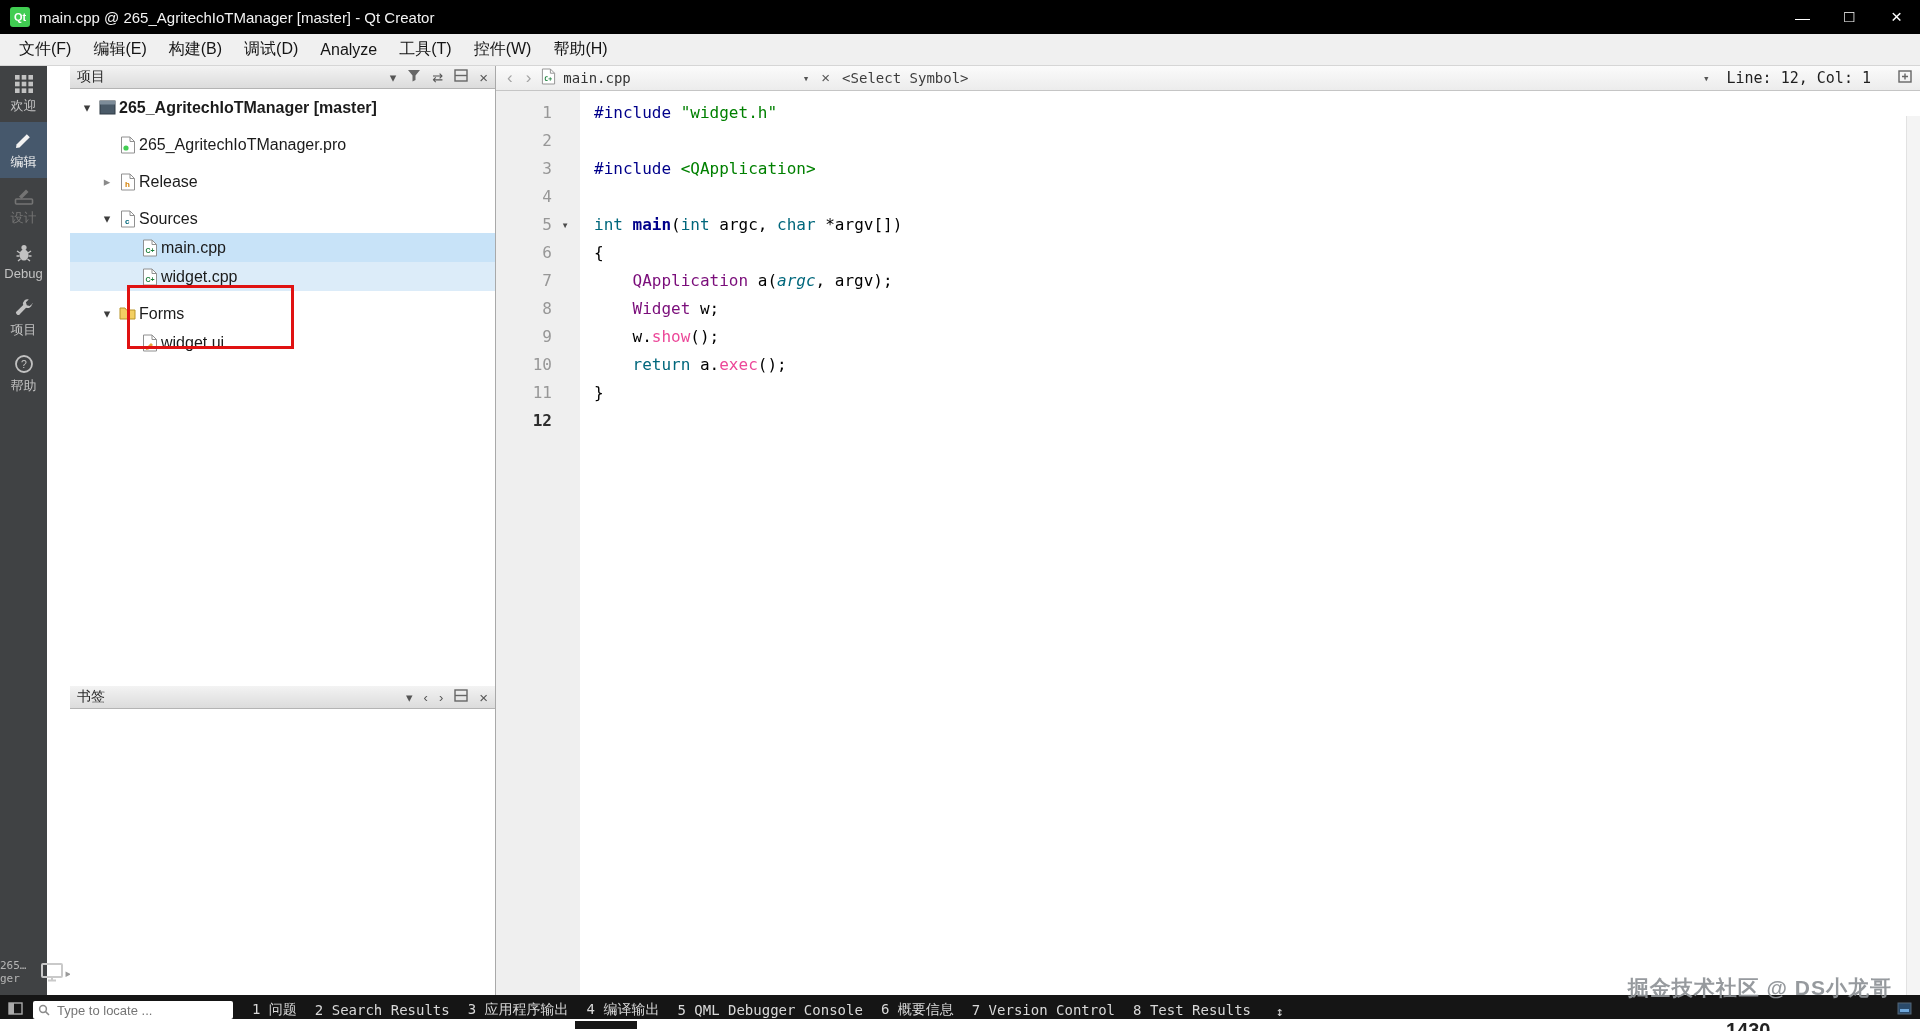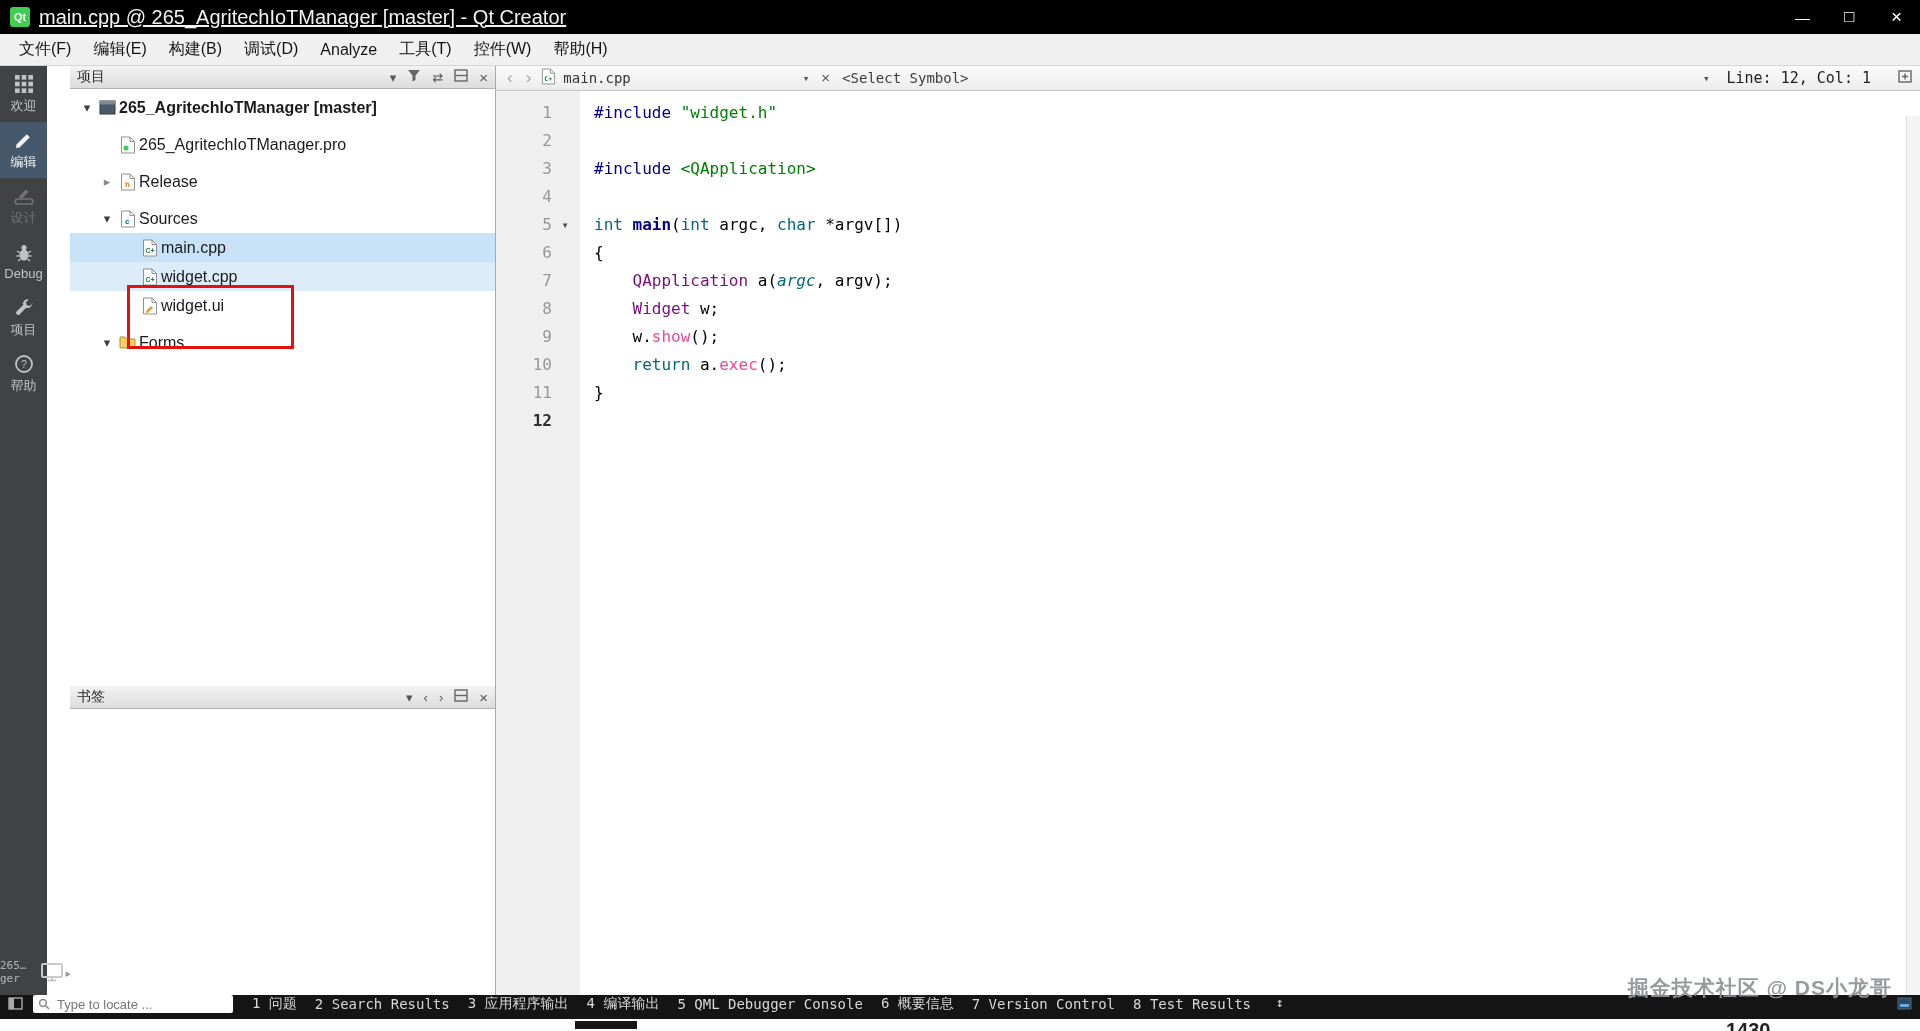--- a/index.html
+++ b/index.html
@@ -4,21 +4,21 @@
 <style>
   * { box-sizing: border-box; }
   html,body { margin:0; padding:0; width:1920px; height:1031px; overflow:hidden;
               background:#fff; font-family:"Liberation Sans", sans-serif; position:relative; }
 
   
   .titlebar { position:absolute; left:0; top:0; width:1920px; height:34px; background:#000;
               display:flex; align-items:center; color:#fff; z-index:10; }
   .qt-logo { width:20px; height:20px; margin:0 9px 0 10px; background:#41cd52; color:#fff;
              font-size:11px; font-weight:bold; display:flex; align-items:center; justify-content:center; border-radius:3px; }
-  .win-title { font-size:20px; color:#f2f2f2;text-decoration:underline; }
+  .win-title { font-size:15px; color:#f2f2f2; }
   .win-controls { margin-left:auto; display:flex; height:100%; }
   .win-btn { width:47px; height:100%; display:flex; align-items:center; justify-content:center;
              font-size:15px; color:#fff; }
   .gl-min::before { content:"—"; }
   .gl-max::before { content:"□"; font-size:17px; }
   .gl-x::before   { content:"×"; font-size:19px; }
 
   
   .menubar { position:absolute; left:0; top:34px; width:1920px; height:32px; background:#f0f0f0;
              border-bottom:1px solid #d6d6d6; display:flex; align-items:center; padding-left:8px; z-index:9; }
@@ -104,21 +104,21 @@
   .tk-fn    { color:#00008a; font-weight:bold; }
   .tk-type  { color:#7a0d7a; }
   .tk-param { color:#00677c; font-style:italic; }
   .tk-call  { color:#ec4899; }
   .tk-pl    { color:#000; }
   .ed-scrollbar { position:absolute; right:0; top:25px; bottom:0; width:14px; background:#f4f4f4;
                   border-left:1px solid #e2e2e2; }
 
   
   .statusbar { position:absolute; left:0; top:995px; width:1920px; height:24px; background:#151515;
-               display:flex; align-items:flex-start; padding:0 8px; gap:10px;
+               display:flex; align-items:flex-end; padding:0 8px; gap:10px;
                font-family:"DejaVu Sans Mono", monospace; z-index:8; }
   .locator { width:200px; height:18px; background:#fff; border-radius:2px; display:flex;
              align-items:center; padding:0 5px; gap:5px; }
   .locator input { border:none; outline:none; width:100%; font-size:13px; color:#666; background:transparent;
                    font-family:"Liberation Sans", sans-serif; }
   .pane-btn { color:#d8d8d8; font-size:14px; padding:0 9px; white-space:nowrap; }
   .updown { color:#cfcfcf; font-size:13px; padding:0 6px; }
   .corner { margin-left:auto; display:flex; align-items:center; }
 
   
@@ -307,39 +307,39 @@
         <span class="chev"></span>
         <span class="ticon">
             <svg width="16" height="18" viewBox="0 0 16 18">
               <path d="M1.5 1h8.5l4.5 4.5V17H1.5z" fill="#fff" stroke="#909090"></path>
               <path d="M10 1v4.5h4.5" fill="none" stroke="#909090"></path>
               <text x="3.4" y="14" font-size="7" fill="#1b7f3b" font-weight="bold">C+</text>
             </svg>
           </span>
         <span class="tlabel">widget.cpp</span>
       </div>
+      <div class="trow lvl1">
+        <span class="chev open"></span>
+        <span class="ticon">
+            <svg width="17" height="15" viewBox="0 0 17 15">
+              <path d="M1 2h5l1.5 2H16v9H1z" fill="#f3cf63" stroke="#b99428"></path>
+            </svg>
+          </span>
+        <span class="tlabel">Forms</span>
+      </div>
       <div class="trow lvl2">
         <span class="chev"></span>
         <span class="ticon">
             <svg width="16" height="18" viewBox="0 0 16 18">
               <path d="M1.5 1h8.5l4.5 4.5V17H1.5z" fill="#fff" stroke="#909090"></path>
               <path d="M10 1v4.5h4.5" fill="none" stroke="#909090"></path>
               <path d="M4.5 13.5l4.5-4.5 2 2-4.5 4.5-2.6.6z" fill="#e2a33c"></path>
             </svg>
           </span>
         <span class="tlabel">widget.ui</span>
-      </div>
-      <div class="trow lvl1">
-        <span class="chev open"></span>
-        <span class="ticon">
-            <svg width="17" height="15" viewBox="0 0 17 15">
-              <path d="M1 2h5l1.5 2H16v9H1z" fill="#f3cf63" stroke="#b99428"></path>
-            </svg>
-          </span>
-        <span class="tlabel">Forms</span>
       </div>
     </div>
     <div class="annotation"></div>
 
     <div class="pane-header bm-header">
       <span>书签</span>
       <div class="pane-icons">
         <span class="gl-caret"></span>
         <span class="gl-back"></span>
         <span class="gl-fwd"></span>

